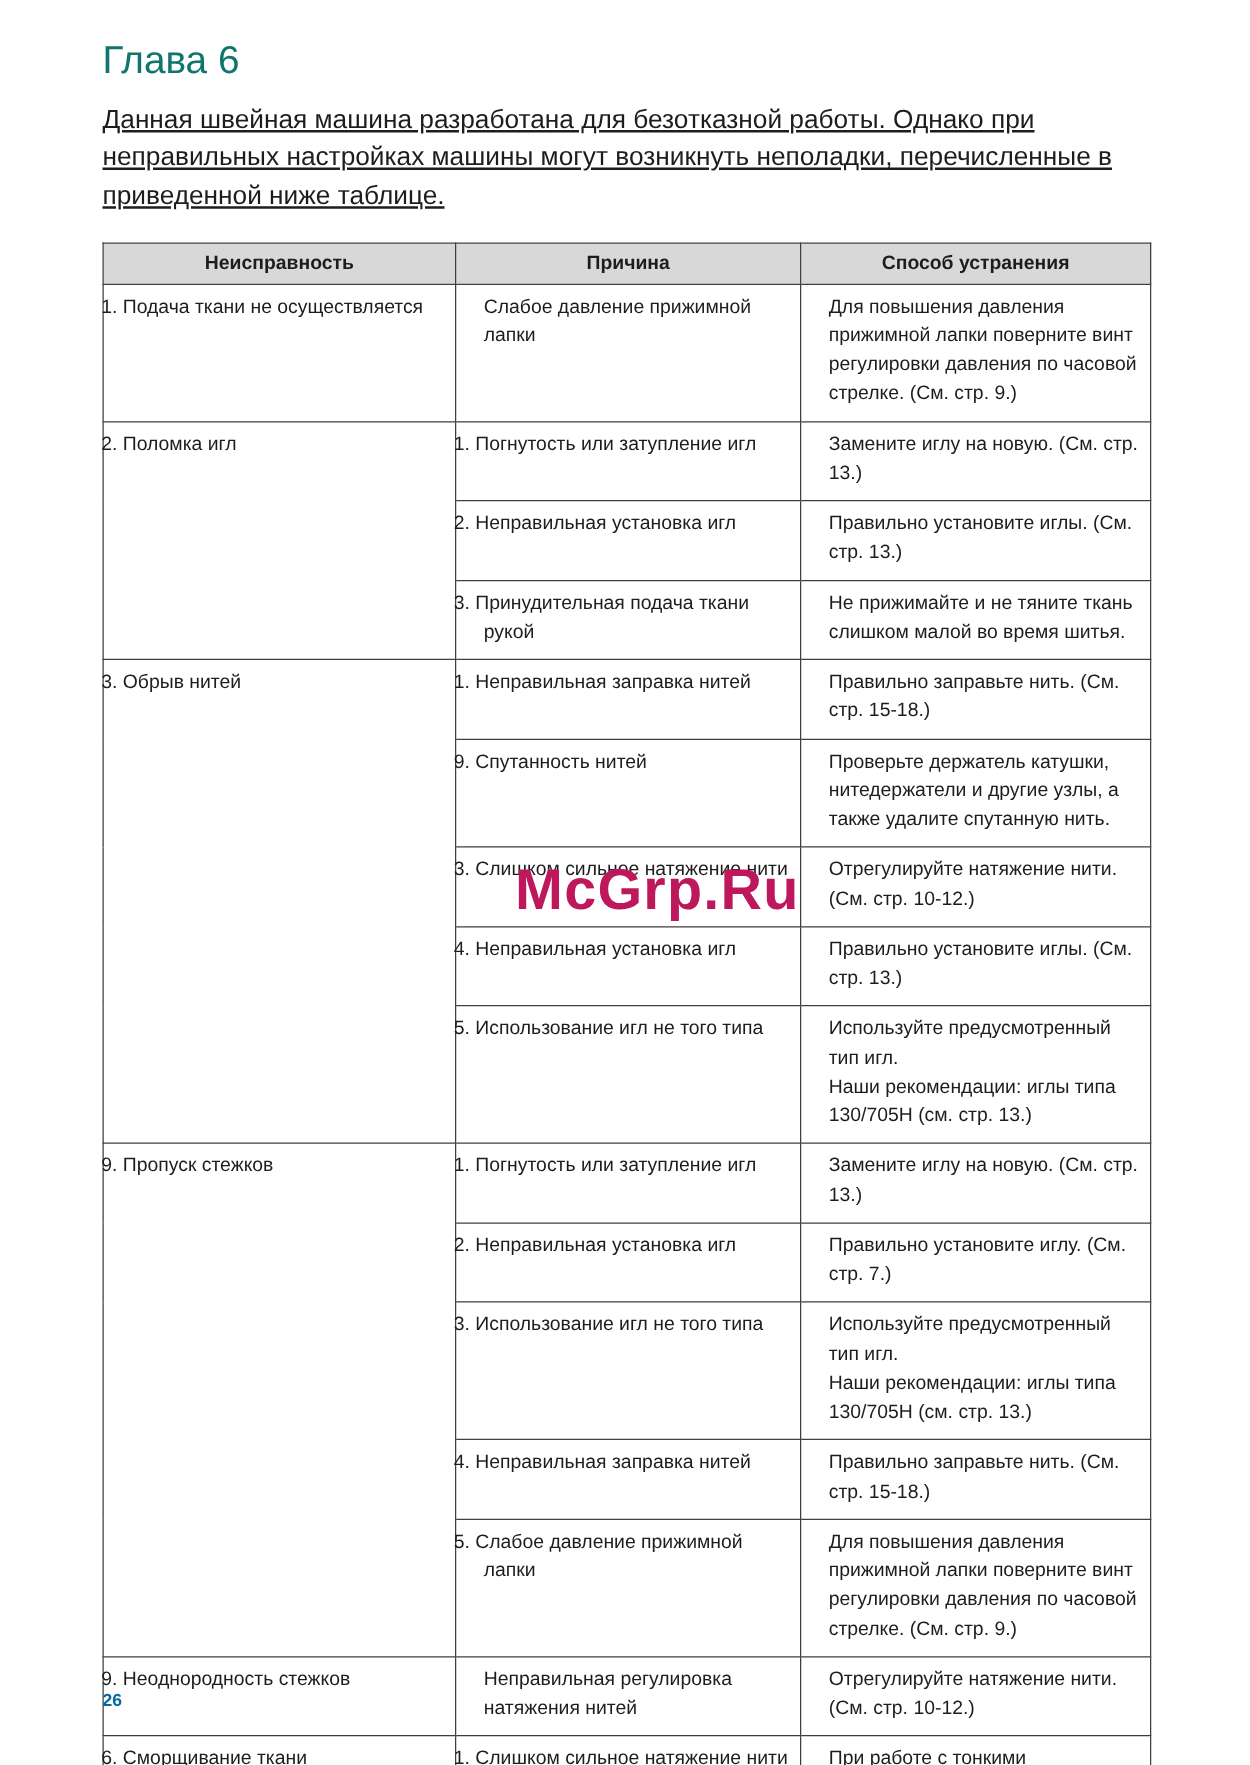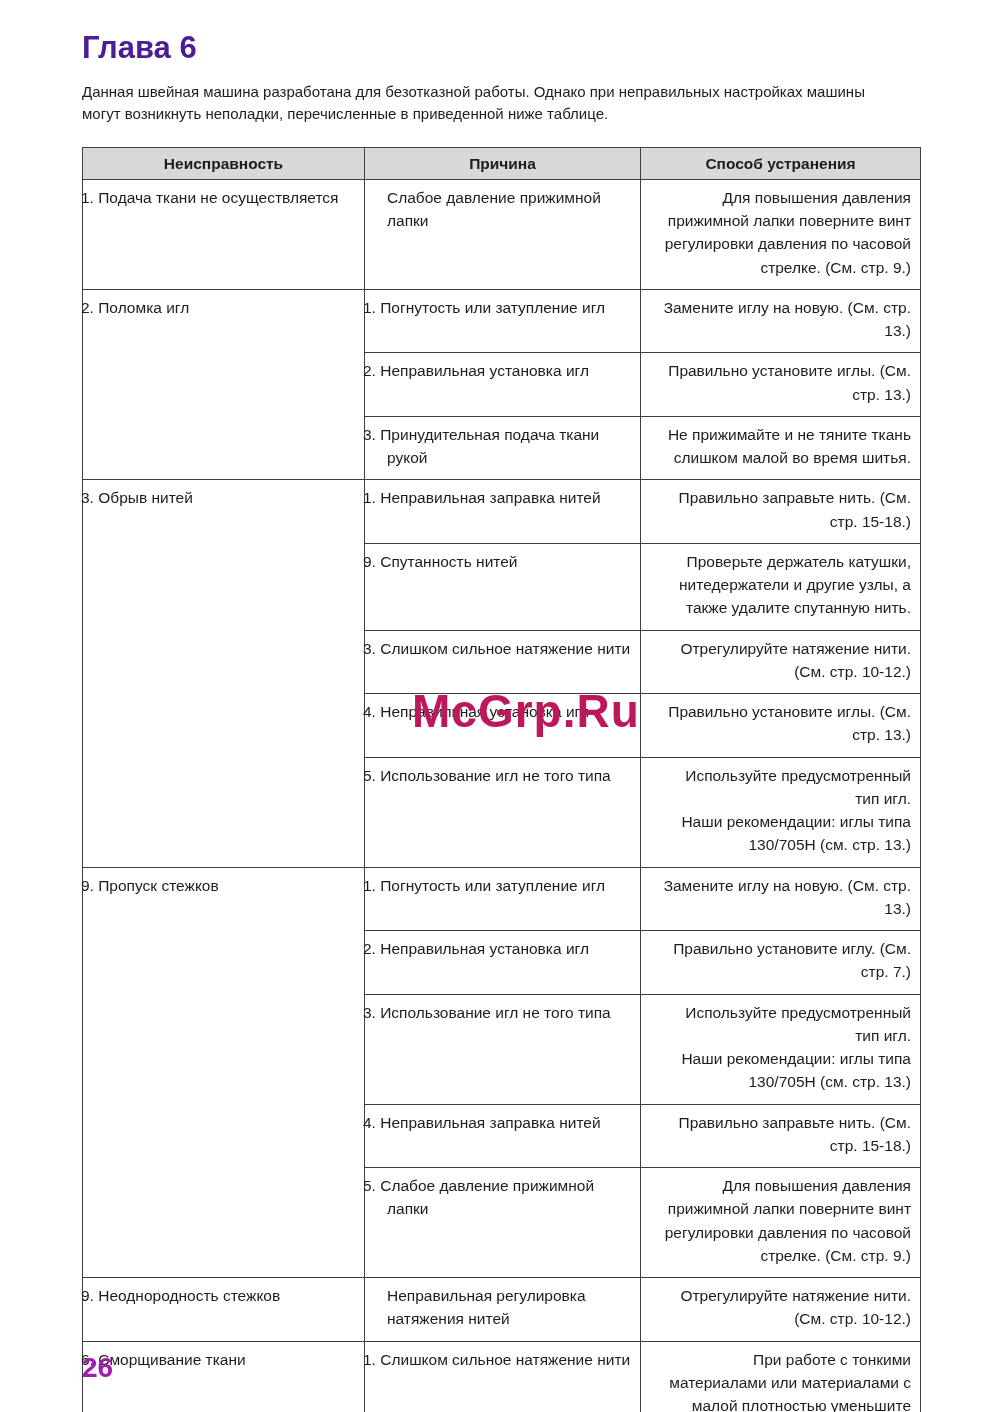--- a/index.html
+++ b/index.html
@@ -13,30 +13,31 @@
     position: relative;
     font-family: "Liberation Sans", sans-serif;
     color: #1d1d1d;
     -webkit-font-smoothing: antialiased;
   }
   .content {
     padding: 30px 80px 0 82px;
   }
   .chapter-title {
     font-size: 31px;
-    font-weight: bold;
+    font-weight: normal;
     line-height: 1.13;
     margin: 0;
-    color: #4c1d95;
+    color: #0f766e;
   }
   .intro {
-    font-size: 15px;
+    font-size: 21px;
     line-height: 1.45;
     margin: 16px 0 22px 0;
     max-width: 810px;
+    text-decoration: underline;
   }
   table.trouble-table {
     border-collapse: collapse;
     table-layout: fixed;
     width: 838px;
     font-size: 15.5px;
   }
   table.trouble-table th,
   table.trouble-table td {
     border: 1px solid #3f3f3f;
@@ -52,39 +53,38 @@
   }
   table.trouble-table td {
     padding: 6px 9px 10px 22px;
   }
   td.hang {
     padding-left: 33px;
     text-indent: -24px;
   }
   td.remedy-cell {
     white-space: pre-line;
-    text-align: right;
   }
   .watermark {
     position: absolute;
     left: 412px;
     top: 684px;
     font-size: 46px;
     font-weight: bold;
     letter-spacing: 1px;
     z-index: 5;
     pointer-events: none;
   }
   .page-number {
     position: absolute;
     left: 82px;
     top: 1352px;
-    font-size: 28px;
+    font-size: 14px;
     font-weight: bold;
-    color: #a21caf;
+    color: #0369a1;
   }
 </style>
 </head>
 <body>
 
 <div class="content">
   <h1 class="chapter-title">
     <span>Глава 6</span><br>
   </h1>
 

